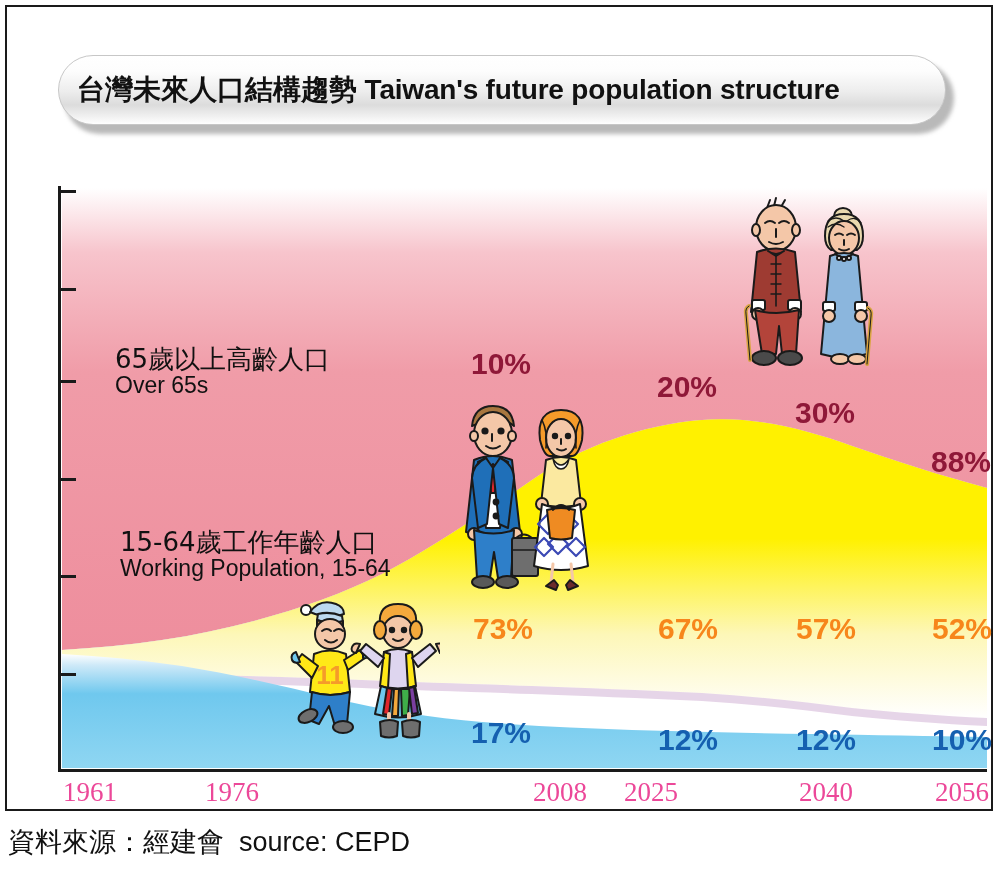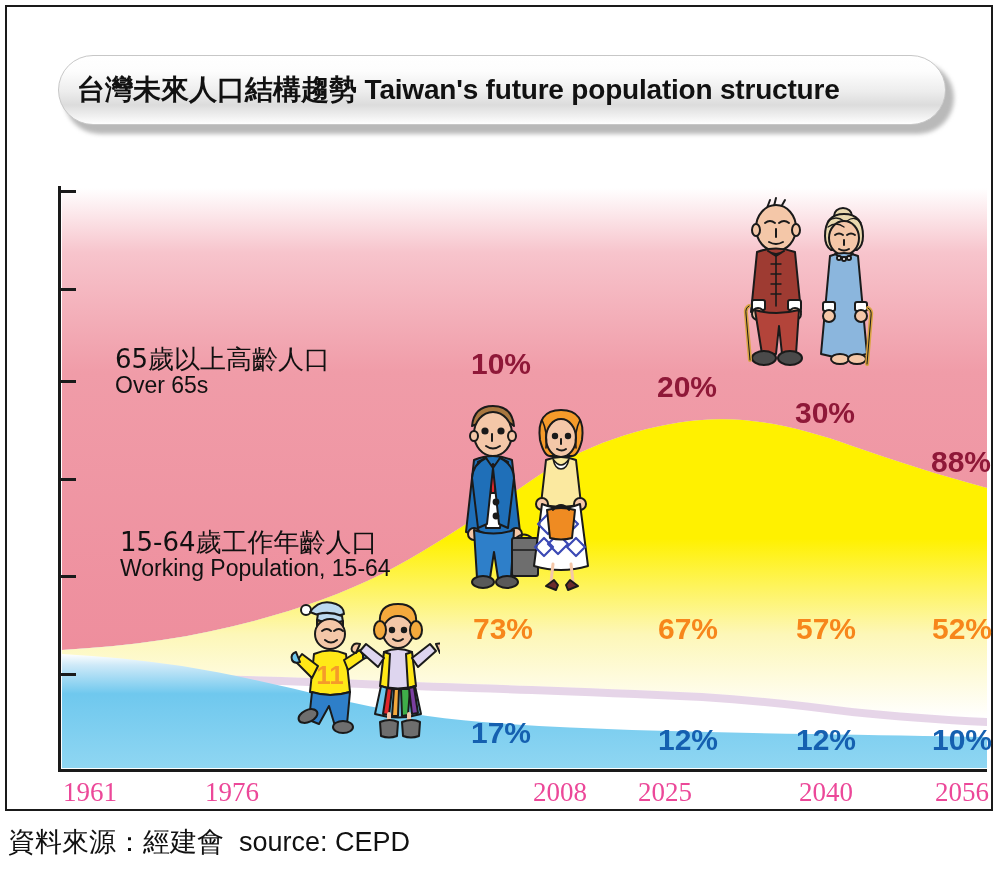--- a/index.html
+++ b/index.html
@@ -285,21 +285,21 @@
   <div class="y-tick" style="top:288px;"></div>
   <div class="y-tick" style="top:380px;"></div>
   <div class="y-tick" style="top:478px;"></div>
   <div class="y-tick" style="top:575px;"></div>
   <div class="y-tick" style="top:673px;"></div>
   <div class="x-axis"></div>
 
   <div class="x-label" style="left:90px;">1961</div>
   <div class="x-label" style="left:232px;">1976</div>
   <div class="x-label" style="left:514px;margin-left:46px;">2008</div>
-  <div class="x-label" style="left:665px;">2025</div>
+  <div class="x-label" style="left:651px;">2025</div>
   <div class="x-label" style="left:826px;">2040</div>
   <div class="x-label" style="left:962px;">2056</div>
 
   <div class="series-label" id="label-old">
     <span class="cjk">65歲以上高齡人口</span>
     <span class="en">Over 65s</span>
   </div>
   <div class="series-label" id="label-working">
     <span class="cjk">15-64歲工作年齡人口</span>
     <span class="en">Working Population, 15-64</span>

